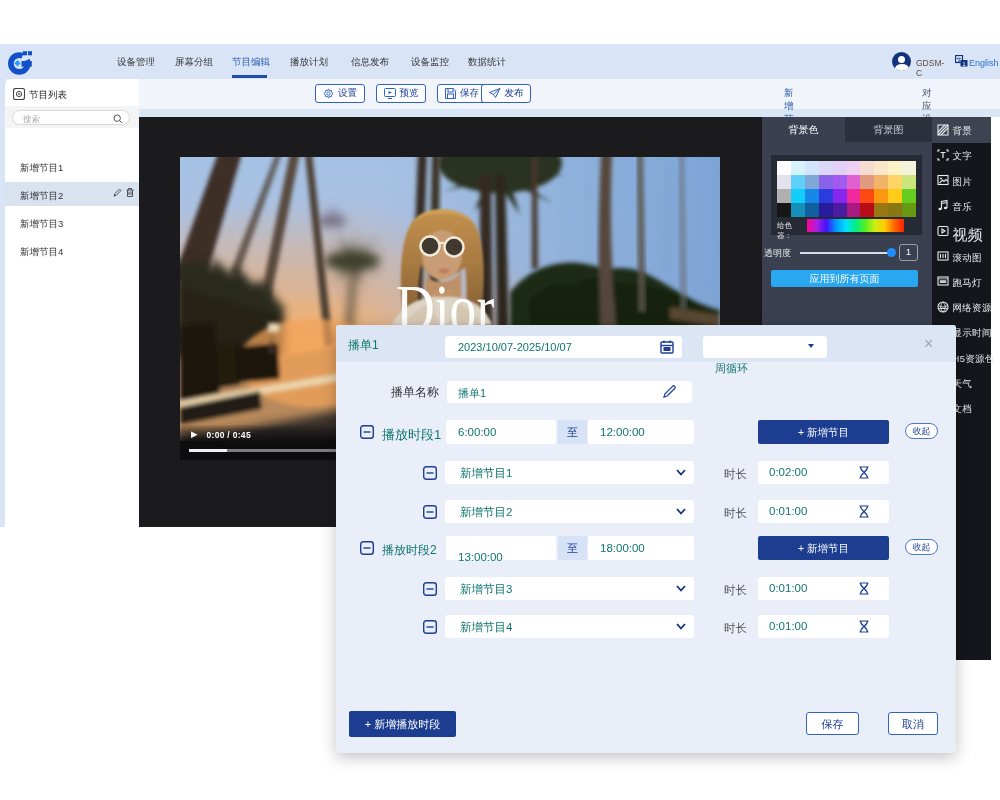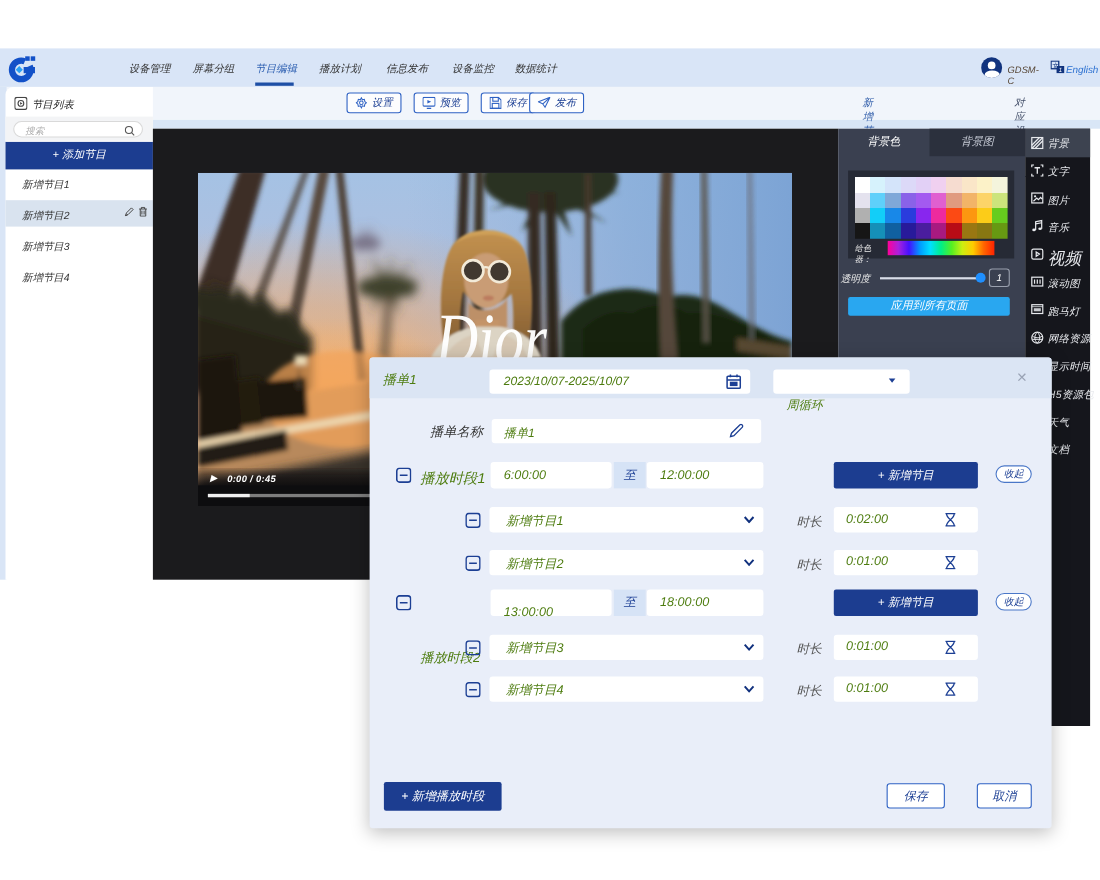--- a/index.html
+++ b/index.html
@@ -1,17 +1,17 @@
 <!DOCTYPE html>
 <html><head>
 <meta charset="utf-8">
 <style>
   * { margin:0; padding:0; box-sizing:border-box; }
   html,body { width:1000px; height:800px; background:#fff; font-family:"Liberation Sans", sans-serif; overflow:hidden; }
-  #page { position:relative; width:800px; height:800px; background:#fff;font-style:italic; }
+  #page { position:relative; width:800px; height:800px; background:#fff; }
   .abs { position:absolute; }
 </style>
 </head>
 <body>
 <div id="page">
 
   <div class="abs" id="navbar" style="left:0;top:44px;width:1000px;height:35px;background:#d9e5f7;"></div>
 
   <svg class="abs" style="left:7px;top:47px;" width="30" height="30" viewBox="0 0 30 30">
     <circle cx="12.3" cy="16.5" r="8.45" fill="none" stroke="#1351c8" stroke-width="5.7"></circle>
@@ -90,21 +90,20 @@
       <path d="M5.3 4.8 L7.5 6 L5.3 7.2Z" fill="#444"></path>
     </svg>
   <div class="abs" style="left:29px;top:89px;font-size:9.5px;color:#222;">节目列表</div>
   <div class="abs" style="left:12px;top:110px;width:118px;height:14.5px;background:#fff;border:1px solid #d9d9d9;border-radius:8px;">
     <span class="abs" style="left:10px;top:2.5px;font-size:8.5px;color:#aaa;">搜索</span>
     <svg class="abs" style="right:6px;top:2.5px;" width="10" height="10" viewBox="0 0 10 10">
         <circle cx="4.2" cy="4.2" r="3.2" fill="none" stroke="#555" stroke-width="1"></circle>
         <path d="M6.6 6.6 L9 9" stroke="#555" stroke-width="1"></path>
       </svg>
   </div>
-  <div class="abs" style="left:5px;top:129px;width:134px;height:25px;background:#1c3d90;color:#fff;font-size:10px;text-align:center;line-height:25px;">+ 添加节目</div>
   <div class="abs snav" style="top:154px;">新增节目1</div>
   <div class="abs" style="left:5px;top:181.5px;width:134px;height:24px;background:#d9e3ef;"></div>
   <div class="abs snav" style="top:181.5px;">新增节目2</div>
   <svg class="abs" style="left:113px;top:188px;" width="9" height="9" viewBox="0 0 9 9">
       <path d="M1 8 L2 5.5 L6.5 1 L8 2.5 L3.5 7 Z M1 8 L3 7.3" fill="none" stroke="#444" stroke-width="0.9"></path>
     </svg>
   <svg class="abs" style="left:126px;top:188px;" width="8" height="9" viewBox="0 0 8 9">
       <path d="M0.5 2 H7.5 M2.5 2 V0.5 H5.5 V2 M1.5 2 V8.5 H6.5 V2 M3 3.5 V7 M5 3.5 V7" fill="none" stroke="#444" stroke-width="0.9"></path>
     </svg>
   <div class="abs snav" style="top:209.5px;">新增节目3</div>
@@ -440,21 +439,21 @@
       <div class="abs" style="left:724px;top:506px;font-size:11.5px;color:#555;">时长</div>
       <div class="abs minput" style="left:758px;top:500px;width:131px;height:23px;"></div>
       <div class="abs mnavy" style="left:769px;top:505px;font-size:11.5px;">0:01:00</div>
       <svg style="position:absolute;left:858px;top:505px;" width="12" height="13" viewBox="0 0 12 13">
         <path d="M1.5 1 H10.5 M1.5 12 H10.5 M2.5 1 C2.5 6 9.5 7 9.5 12 M9.5 1 C9.5 6 2.5 7 2.5 12" fill="none" stroke="#1c3f94" stroke-width="1.2"></path>
       </svg>
       <svg style="position:absolute;left:360px;top:541px;" width="14" height="14" viewBox="0 0 14 14">
         <rect x="0.7" y="0.7" width="12.6" height="12.6" rx="2.5" fill="none" stroke="#1c3f94" stroke-width="1.4"></rect>
         <path d="M3.5 7 H10.5" stroke="#1c3f94" stroke-width="1.4"></path>
       </svg>
-      <div class="abs mnavy" style="left:382px;top:542px;font-size:12px;margin-top:48px;">播放时段2</div>
+      <div class="abs mnavy" style="left:382px;top:542px;font-size:12px;">播放时段2</div>
       <div class="abs minput" style="left:446px;top:536px;width:110px;height:24px;"></div>
       <div class="abs mnavy" style="left:458px;top:551px;font-size:11.5px;">13:00:00</div>
       <div class="abs" style="left:558px;top:536px;width:29px;height:24px;background:#d6e3f6;color:#1c3f94;font-size:11px;text-align:center;line-height:24px;">至</div>
       <div class="abs minput" style="left:588px;top:536px;width:106px;height:24px;"></div>
       <div class="abs mnavy" style="left:600px;top:542px;font-size:11.5px;text-align:right;">18:00:00</div>
       <div class="abs" style="left:758px;top:536px;width:131px;height:24px;background:#1c3d90;border-radius:2px;color:#fff;font-size:10.5px;text-align:center;line-height:24px;">+ 新增节目</div>
       <div class="abs" style="left:905px;top:539px;width:33px;height:16px;border:1px solid #4a77c8;border-radius:9px;background:#fff;color:#1c3f94;font-size:9px;text-align:center;line-height:15px;">收起</div>
       <svg style="position:absolute;left:423px;top:582px;" width="14" height="14" viewBox="0 0 14 14">
         <rect x="0.7" y="0.7" width="12.6" height="12.6" rx="2.5" fill="none" stroke="#1c3f94" stroke-width="1.4"></rect>
         <path d="M3.5 7 H10.5" stroke="#1c3f94" stroke-width="1.4"></path>
@@ -488,17 +487,17 @@
     </div>
 
   <div class="abs" style="left:349px;top:711px;width:107px;height:26px;background:#1c3d90;border-radius:2px;color:#fff;font-size:11px;text-align:center;line-height:26px;">+ 新增播放时段</div>
   <div class="abs mwbtn" style="left:806px;top:712px;width:53px;">保存</div>
   <div class="abs mwbtn" style="left:888px;top:712px;width:50px;">取消</div>
 </div>
 
 <style>
   .tbtn { height:19px; border:1px solid #2f62c4; border-radius:3px; background:#fdfdfe; color:#1c3f94; font-size:9.5px; display:flex; align-items:center; justify-content:center; gap:4px; }
   .snav { left:20px; width:100px; font-size:9.5px; color:#333; padding-top:8px; height:28px; }
-  .mnavy { color:#4d7c0f; }
+  .mnavy { color:#0f766e; }
   .minput { background:#fff; border-radius:3px; }
   .caret { width:0;height:0;border-left:3.5px solid transparent;border-right:3.5px solid transparent;border-top:4.5px solid #1c3f94; }
   .mwbtn { height:23px; background:#fff; border:1px solid #2f62c4; border-radius:3px; color:#1c3f94; font-size:11px; text-align:center; line-height:22px; }
 </style>
 
 </body></html>

